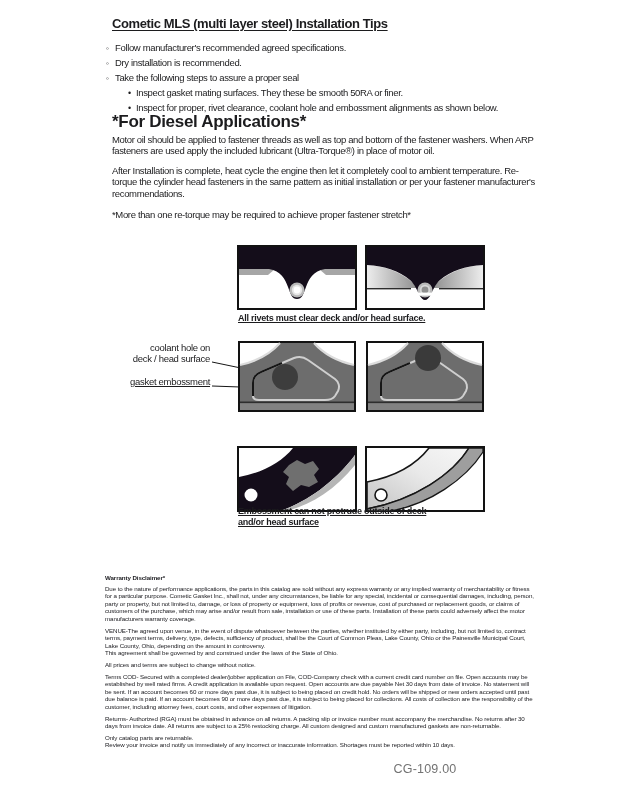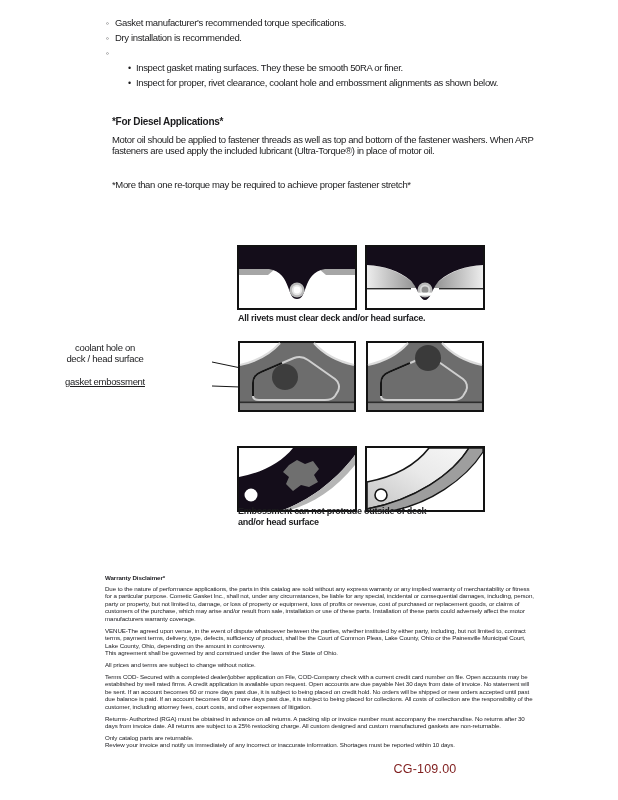--- a/index.html
+++ b/index.html
@@ -12,75 +12,78 @@
   .title{
     margin-left:6px;font-size:13px;font-weight:bold;letter-spacing:-0.4px;
     text-decoration:underline;text-underline-offset:2px;margin-bottom:10px;
   }
   .brow{display:flex;font-size:9.5px;letter-spacing:-0.35px;line-height:14.5px;}
   .brow .m1{width:9px;font-size:8px;line-height:15px;text-align:left;}
   .brow.sub{margin-left:22px;}
   .brow.sub .m2{width:8px;font-size:9px;line-height:14.5px;}
   
   .diesel{position:absolute;left:112px;top:116px;width:430px;font-size:9.5px;letter-spacing:-0.35px;line-height:11.5px;}
-  .diesel .h{font-size:10px;font-weight:bold;letter-spacing:-0.3px;margin-bottom:6px;}
+  .diesel .h{font-size:17px;font-weight:bold;letter-spacing:-0.3px;margin-bottom:6px;}
   .diesel p{margin:0 0 8px 0;}
-  .diesel .note{margin-top:22px;}
+  .diesel .note{margin-top:10px;}
   
   .dgroup{position:absolute;left:0;top:0;width:618px;}
   .hdrow{position:absolute;left:237px;width:248px;display:flex;gap:8px;margin-top:44px;}
   .hdrow span{width:120px;text-align:center;font-size:13px;font-weight:bold;letter-spacing:0.2px;line-height:13px;}
   .boxrow{position:absolute;left:237px;display:flex;gap:8px;}
   .cap{
     position:absolute;left:238px;width:300px;font-size:9px;font-weight:bold;
-    letter-spacing:-0.25px;line-height:11px;white-space:pre-line;
+    letter-spacing:-0.25px;line-height:11px;white-space:pre-line;text-decoration:underline;
   }
   .callout{
-    position:absolute;left:0;width:210px;text-align:center;font-size:9.5px;
+    position:absolute;left:0;width:210px;text-align:right;font-size:9.5px;
     letter-spacing:-0.3px;line-height:11px;white-space:pre-line;
   }
   .ptr{position:absolute;left:0;top:0;pointer-events:none;}
   svg.dbox{display:block;}
   
   .legal{position:absolute;left:105px;top:574px;width:432px;font-size:6.2px;letter-spacing:-0.1px;line-height:7.6px;color:#222226;}
   .legal .lh{font-weight:bold;margin-bottom:3px;}
   .legal .blk{margin-bottom:4px;white-space:pre-line;}
   
-  .pageno{position:absolute;left:352px;top:762px;width:146px;text-align:center;font-size:12.5px;letter-spacing:0.2px;color:#7f1d1d;}
+  .pageno{position:absolute;left:352px;top:762px;width:146px;text-align:center;font-size:12.5px;letter-spacing:0.2px;color:#737373;}
 </style>
 </head>
 <body>
 
 <div id="page">
 
   <div class="intro">
+    <div class="title">Cometic MLS (multi layer steel) Installation Tips</div>
     <div class="brow">
       <span class="m1">◦</span>
-      <span>Gasket manufacturer's recommended torque specifications.</span>
+      <span>Follow manufacturer's recommended agreed specifications.</span>
     </div>
     <div class="brow">
       <span class="m1">◦</span>
       <span>Dry installation is recommended.</span>
     </div>
     <div class="brow">
       <span class="m1">◦</span>
+      <span>Take the following steps to assure a proper seal</span>
     </div>
     <div class="brow sub">
       <span class="m2">•</span>
       <span>Inspect gasket mating surfaces.  They these be smooth 50RA or finer.</span>
     </div>
     <div class="brow sub">
       <span class="m2">•</span>
       <span>Inspect for proper, rivet clearance, coolant hole and embossment alignments as shown below.</span>
     </div>
   </div>
 
   <div class="diesel">
     <div class="h">*For Diesel Applications*</div>
     <p>Motor oil should be applied to fastener threads as well as top and bottom of the fastener washers. When ARP fasteners are used apply the included lubricant (Ultra-Torque®) in place of motor oil.</p>
+    <p>After Installation is complete, heat cycle the engine then let it completely cool to ambient temperature. Re-torque the cylinder head fasteners in the same pattern as initial installation or per your fastener manufacturer's recommendations.</p>
     <div class="note">*More than one re-torque may be required to achieve proper fastener stretch*</div>
   </div>
 
   <div class="dgroup" style="top:229px;height:100px;">
     <div class="hdrow" style="top:0;">
       <span>RIGHT</span>
       <span>WRONG</span>
     </div>
     <div class="boxrow" style="top:16px;">
       <svg class="dbox" width="120" height="65" viewBox="0 0 120 65">

